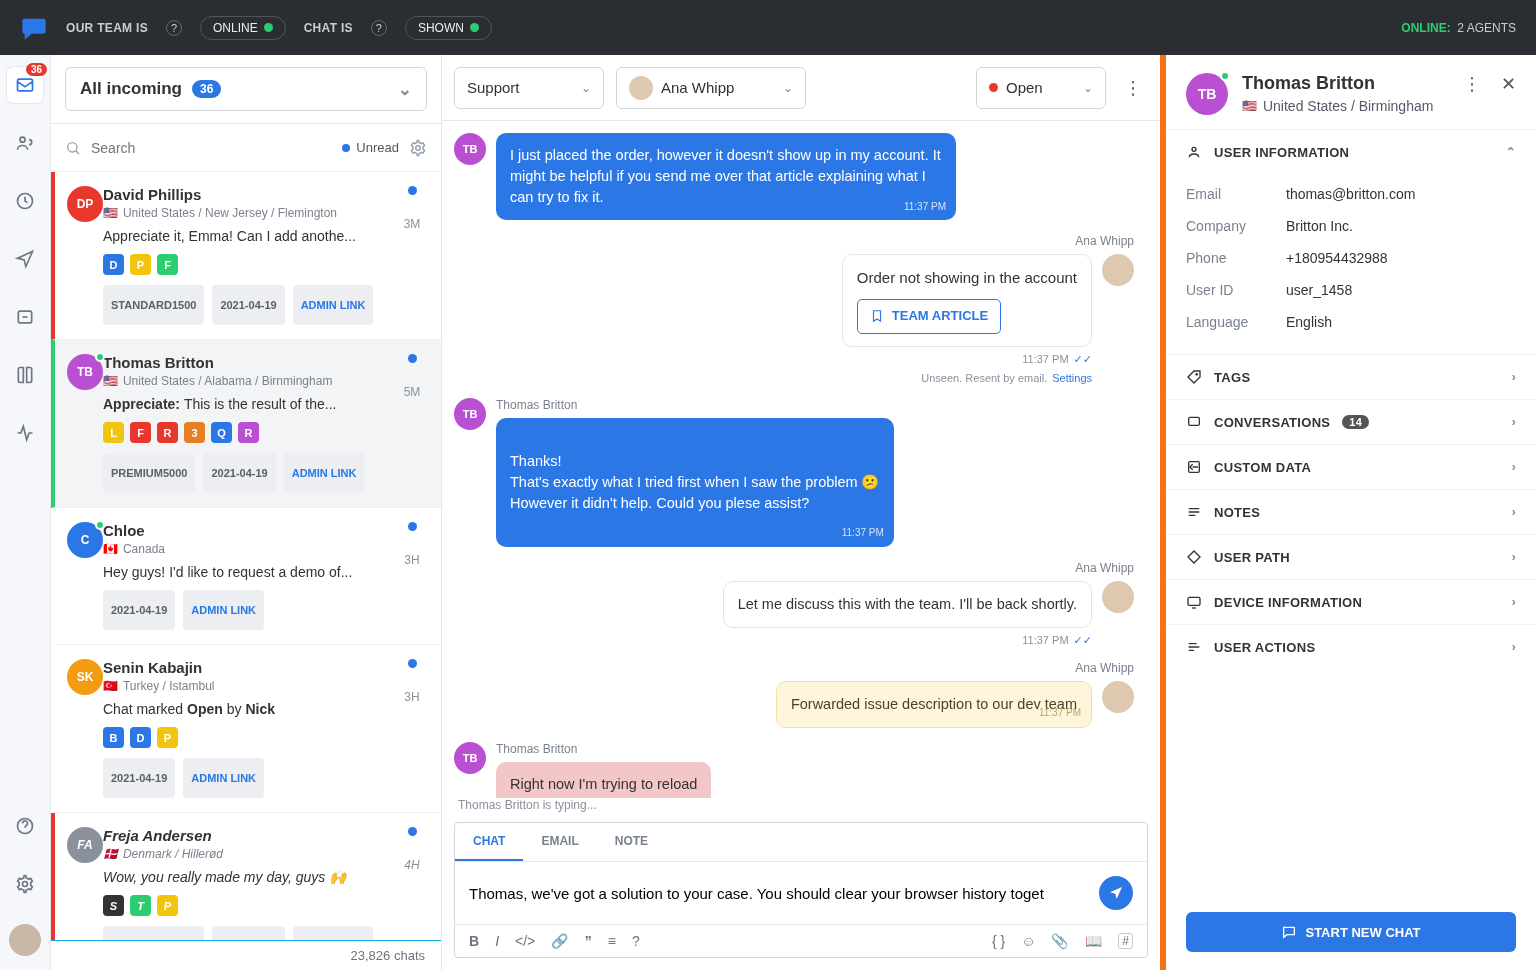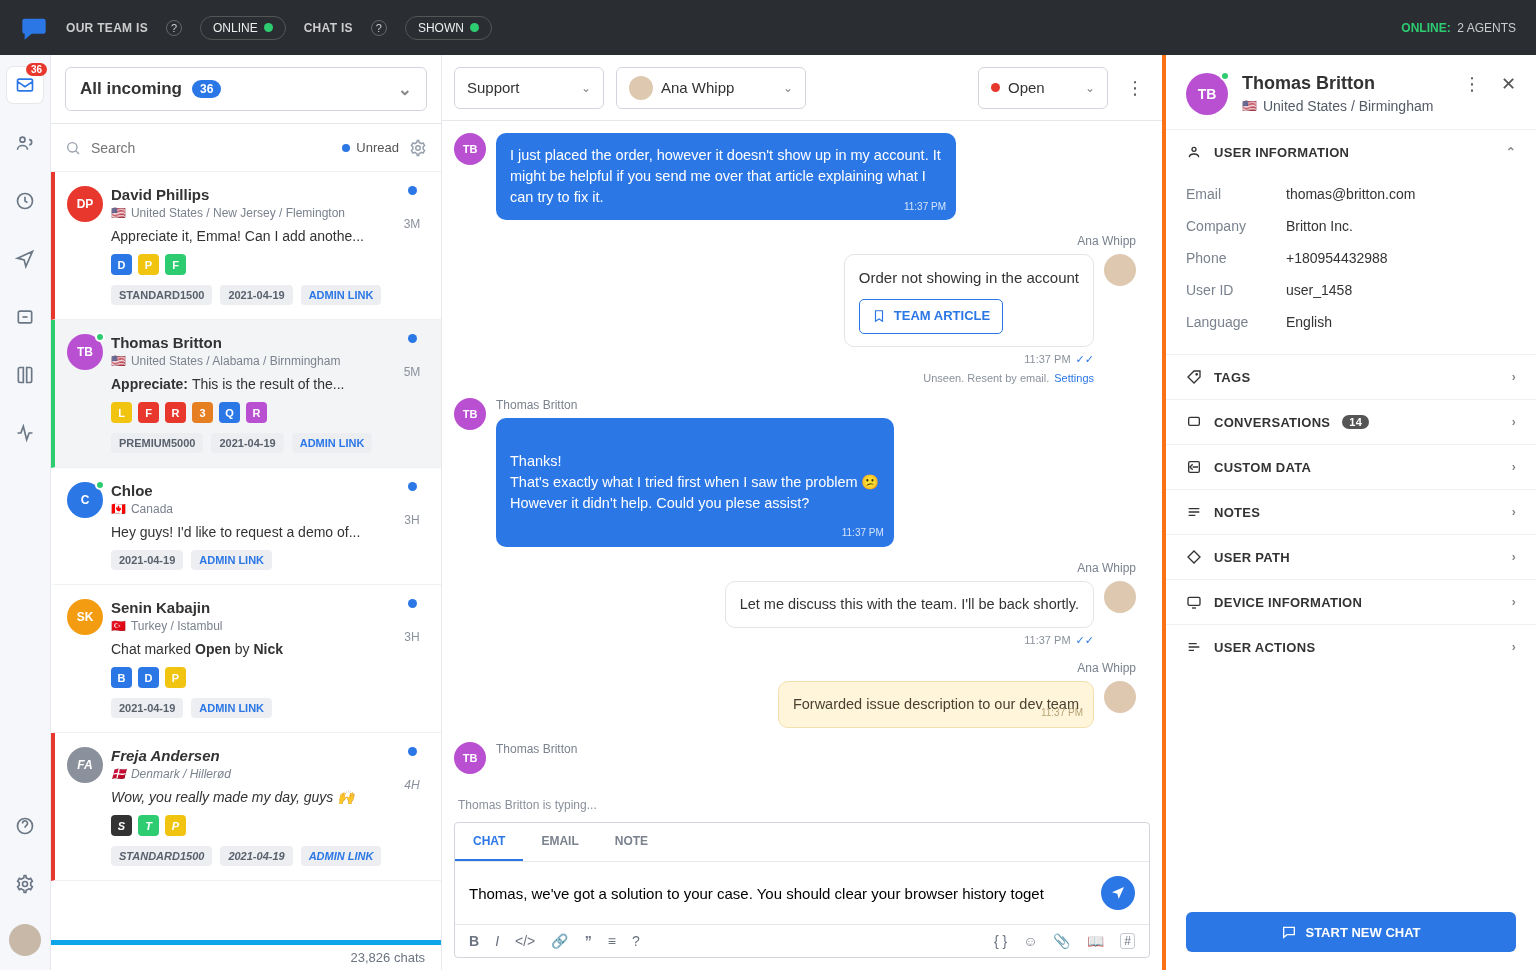--- a/index.html
+++ b/index.html
@@ -22,39 +22,39 @@
 .list-head { padding: 12px 14px; border-bottom: 1px solid #e6e8eb; }
 .filter-sel { border: 1px solid #d2d6dc; border-radius: 6px; height: 44px; display: flex; align-items: center; padding: 0 14px; font-size: 17px; font-weight: 700; gap: 10px; cursor: pointer; }
 .filter-sel .count { background: #2b77e6; color: #fff; font-size: 12px; border-radius: 10px; padding: 2px 8px; font-weight: 700; }
 .filter-sel .chev { margin-left: auto; color: #888; }
 .search-row { display: flex; align-items: center; height: 48px; padding: 0 14px; border-bottom: 1px solid #eef0f2; gap: 10px; }
 .search-row input { flex: 1; border: none; outline: none; font-size: 14px; color: #666; }
 .unread-pill { font-size: 13px; color: #555; display: inline-flex; align-items: center; gap: 6px; }
 .unread-pill .ud { width: 8px; height: 8px; border-radius: 50%; background: #2b77e6; }
 .gear { color: #97a0ac; cursor: pointer; }
 .chatlist { flex: 1; overflow-y: auto; }
-.chat-item { border-bottom: 1px solid #eef0f2; padding: 14px 14px 14px 12px; display: flex; gap: 8px; position: relative; border-left: 4px solid transparent; cursor: pointer; }
+.chat-item { border-bottom: 1px solid #eef0f2; padding: 14px 14px 14px 12px; display: flex; gap: 0; position: relative; border-left: 4px solid transparent; cursor: pointer; }
 .chat-item.active { background: #f3f4f6; }
 .chat-item .av { width: 36px; height: 36px; border-radius: 50%; color: #fff; font-size: 12px; font-weight: 700; display: flex; align-items: center; justify-content: center; position: relative; flex-shrink: 0; }
 .chat-item .av .presence { position: absolute; top: -2px; right: -2px; width: 10px; height: 10px; background: #2ecc71; border: 2px solid #fff; border-radius: 50%; }
 .chat-item .body { flex: 1; min-width: 0; }
 .chat-item .nm { font-weight: 700; font-size: 15px; display: flex; align-items: center; }
 .chat-item .loc { font-size: 12px; color: #7a828e; display: flex; align-items: center; gap: 5px; margin-top: 3px; }
 .chat-item .prev { font-size: 14px; margin-top: 8px; white-space: nowrap; overflow: hidden; text-overflow: ellipsis; }
 .chat-item .right-col { width: 30px; display: flex; flex-direction: column; align-items: center; justify-content: flex-start; gap: 22px; flex-shrink: 0; }
 .chat-item .unread-d { width: 9px; height: 9px; background: #2b77e6; border-radius: 50%; }
 .chat-item .ago { font-size: 12px; color: #8a919c; }
 .tagrow { margin-top: 10px; display: flex; gap: 6px; }
 .tag-sq { width: 21px; height: 21px; border-radius: 4px; color: #fff; font-size: 11px; font-weight: 700; display: flex; align-items: center; justify-content: center; }
 .chips { margin-top: 10px; display: flex; gap: 8px; flex-wrap: wrap; }
-.chip { background: #eceef1; color: #59616d; font-size: 11px; font-weight: 600; padding: 4px 8px; border-radius: 4px; }
+.chip { background: #eceef1; color: #59616d; font-size: 11px; font-weight: 600; padding: 14px 8px; border-radius: 4px; }
 .chip.link { color: #2b77e6; }
 .flag { font-size: 12px; }
-.list-foot { height: 30px; border-top: 5px solid #0ea5e9; display: flex; align-items: center; justify-content: flex-end; padding: 0 16px; font-size: 13px; color: #6b7380; }
-.col-chat { flex: 1; display: flex; flex-direction: column; border-right: 4px solid #f97316; min-width: 0; }
+.list-foot { height: 30px; border-top: 1px solid #0ea5e9; display: flex; align-items: center; justify-content: flex-end; padding: 0 16px; font-size: 13px; color: #6b7380; }
+.col-chat { flex: 1; display: flex; flex-direction: column; border-right: 6px solid #f97316; min-width: 0; }
 .chat-head { height: 66px; border-bottom: 1px solid #e6e8eb; display: flex; align-items: center; padding: 0 12px; gap: 12px; }
 .dd { border: 1px solid #d2d6dc; border-radius: 6px; height: 42px; display: flex; align-items: center; padding: 0 12px; gap: 8px; cursor: pointer; font-size: 15px; background: #fff; }
 .dd .chev { margin-left: auto; color: #888; font-size: 12px; }
 .dd .ag-av { width: 24px; height: 24px; border-radius: 50%; background: #dec8b0; }
 .dd .od { width: 9px; height: 9px; border-radius: 50%; background: #e8372d; }
 .kebab { color: #555; font-size: 18px; padding: 0 6px; cursor: pointer; }
 .messages { flex: 1; overflow-y: auto; padding: 12px 26px 8px 12px; }
 .mrow { margin-bottom: 14px; }
 .mrow.user .from, .mrow.agent .from, .mrow.sys .from { font-size: 12px; color: #7a828e; margin-bottom: 6px; }
 .mrow.user { display: flex; gap: 10px; }
@@ -442,20 +442,23 @@
             <span class="ts">11:37 PM</span>
           </div>
           <div class="av"></div>
         </div>
       </div>
 
       <div class="mrow user">
         <div class="av" style="background:#b94fd1">TB</div>
         <div class="col">
           <div class="from">Thomas Britton</div>
+          <div class="bubble red">
+            <span>Right now I'm trying to reload</span>
+          </div>
         </div>
       </div>
     </div>
 
     <div class="typing">Thomas Britton is typing...</div>
 
     <div class="composer">
       <div class="ctabs">
         <div class="ctab active">CHAT</div>
         <div class="ctab">EMAIL</div>

